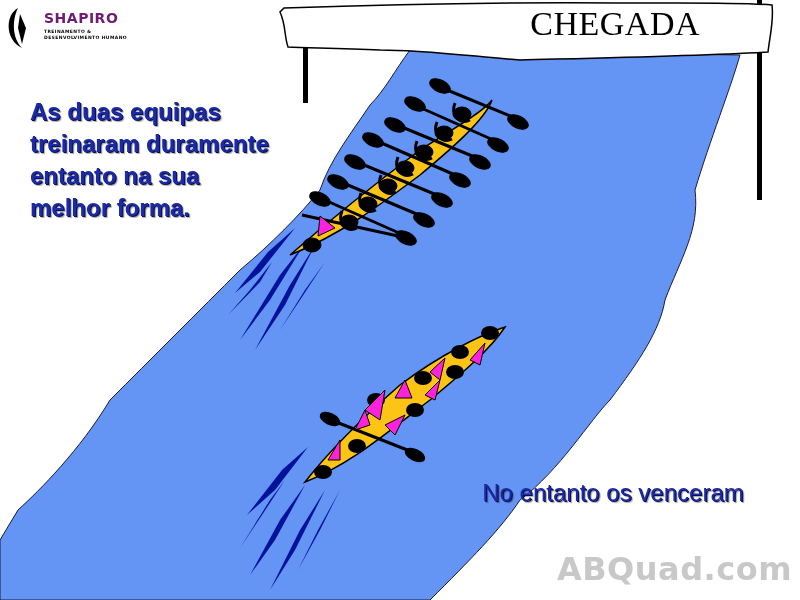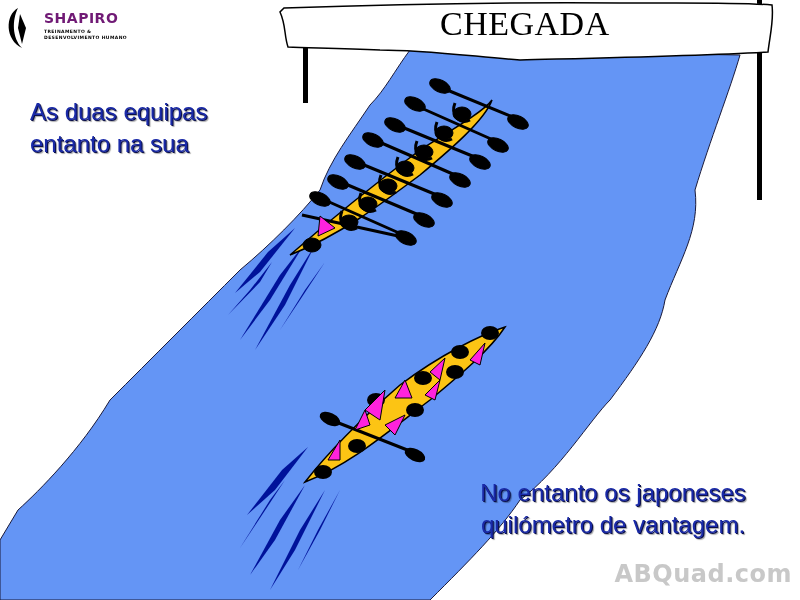--- a/index.html
+++ b/index.html
@@ -3,26 +3,26 @@
 <meta charset="utf-8">
 <style>
   html, body { margin:0; padding:0; background:#ffffff; }
   body { width:800px; height:600px; position:relative; overflow:hidden; font-family:"Liberation Sans", sans-serif; }
   .scene { position:absolute; left:0; top:0; width:800px; height:600px; }
   .logo { position:absolute; left:4px; top:4px; width:150px; height:46px; }
   .logo-title { position:absolute; left:40px; top:6px; font-family:"DejaVu Sans", sans-serif; font-weight:900; font-size:14px; color:#701a75; letter-spacing:0.5px; }
   .logo-sub { position:absolute; left:40px; font-family:"DejaVu Sans", sans-serif; font-weight:bold; font-size:4.5px; color:#000; letter-spacing:0.4px; white-space:nowrap; }
   .logo-sub.l1 { top:25px; }
   .logo-sub.l2 { top:31px; }
-  .banner-text { position:absolute; left:440px; top:5px; width:260px; text-align:left; font-family:"Liberation Serif", serif; font-size:34px; color:#000; letter-spacing:0.5px; }
+  .banner-text { position:absolute; left:440px; top:5px; width:260px; text-align:right; font-family:"Liberation Serif", serif; font-size:34px; color:#000; letter-spacing:0.5px; }
   .caption { position:absolute; font-family:"Liberation Sans", sans-serif; font-size:24px; line-height:32px; color:#1a2aa8; text-shadow: 1px 1px 0 #0a0f4a, 2px 2px 1px rgba(0,0,0,0.35); }
-  .caption-top { left:30px; top:96px; width:270px; }
+  .caption-top { left:30px; top:96px; width:270px;font-weight:bold; }
   .caption-bottom { left:448px; top:477px; width:330px; text-align:center; }
   .caption span { display:block; white-space:nowrap; }
-  .watermark { position:absolute; right:8px; bottom:12px; font-family:"DejaVu Sans", sans-serif; font-weight:bold; font-size:24px; color:rgba(190,190,190,0.85); letter-spacing:0.5px; }
+  .watermark { position:absolute; right:8px; bottom:12px; font-family:"DejaVu Sans", sans-serif; font-weight:bold; font-size:32px; color:rgba(190,190,190,0.85); letter-spacing:0.5px; }
 </style>
 </head>
 <body>
 
 <svg class="scene" viewBox="0 0 800 600" xmlns="http://www.w3.org/2000/svg">
 
   <path d="M410,50 C395,70 385,90 370,105 C350,135 330,160 320,190 C300,215 270,245 240,270 C200,310 150,360 110,400 C80,450 40,490 18,510 L0,540 L0,600 L430,600 C470,560 500,530 520,500 C560,470 590,420 610,400 C640,360 660,330 665,300 C680,260 700,230 695,190 C710,140 730,90 740,55 Z" fill="#6495f5" stroke="#1a1a3a" stroke-width="1"></path>
 
   <rect x="303" y="8" width="5" height="95" fill="#000"></rect>
   <rect x="757" y="0" width="5" height="200" fill="#000"></rect>
@@ -134,21 +134,22 @@
 <div class="logo">
   <div class="logo-title">SHAPIRO</div>
   <div class="logo-sub l1">TREINAMENTO &amp;</div>
   <div class="logo-sub l2">DESENVOLVIMENTO HUMANO</div>
 </div>
 
 <div class="banner-text">CHEGADA</div>
 
 <div class="caption caption-top">
   <span>As duas equipas</span>
+  <span>treinaram duramente</span>
   <span>entanto na sua</span>
+  <span>melhor forma.</span>
 </div>
 
 <div class="caption caption-bottom">
-  <span>No entanto os japoneses</span>
-  <span>quilómetro de vantagem.</span>
+  <span>No entanto os venceram</span>
 </div>
 
 <div class="watermark">ABQuad.com</div>
 
 </body></html>

